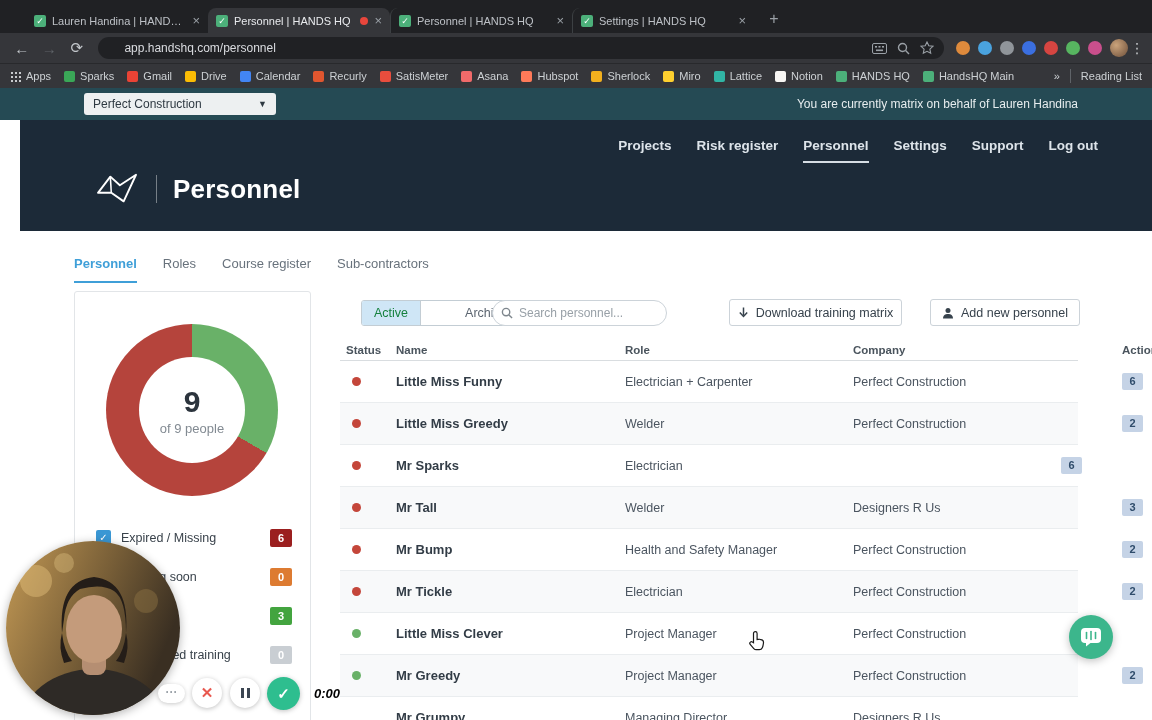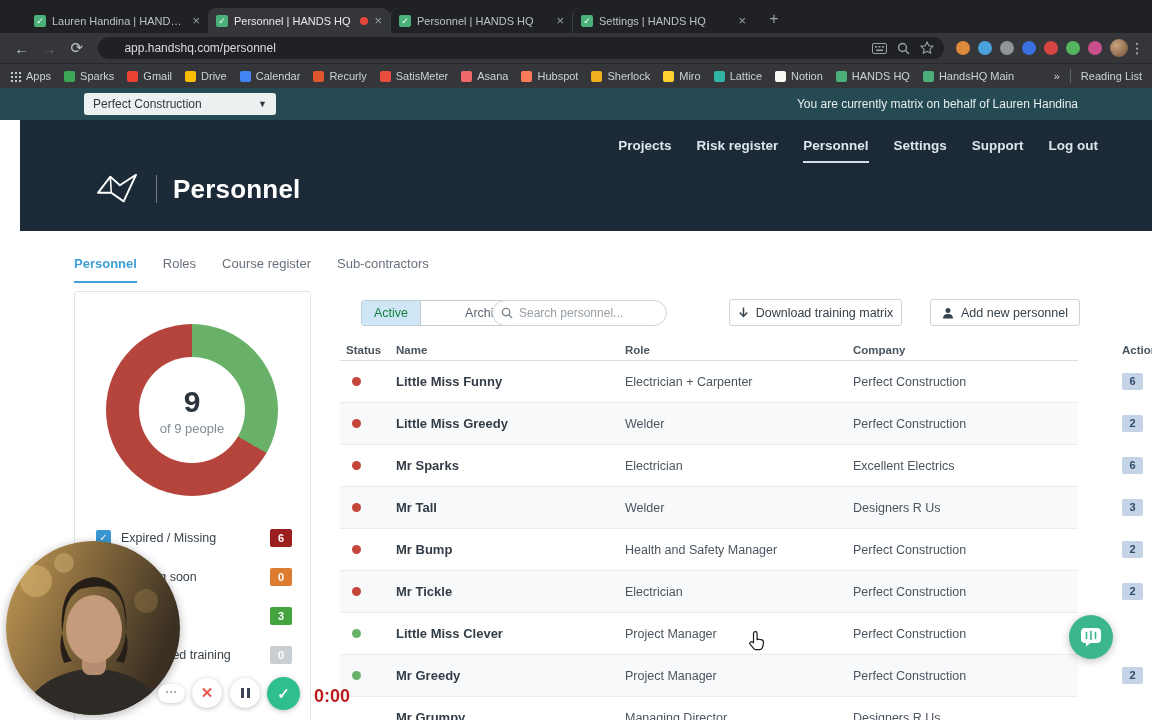--- a/index.html
+++ b/index.html
@@ -99,21 +99,21 @@
   
   .webcam { position:absolute; left:6px; top:541px; width:174px; height:174px; border-radius:50%; overflow:hidden; z-index:50; box-shadow:0 2px 10px rgba(0,0,0,.3); }
   .rec-controls { position:absolute; left:0; top:0; width:100%; height:100%; z-index:51; pointer-events:none; }
   .rec-controls > * { pointer-events:auto; position:absolute; }
   .more-pill { left:158px; top:684px; width:27px; height:19px; border-radius:10px; background:#fff; box-shadow:0 1px 4px rgba(0,0,0,.22); color:#9aa1a8; font-size:12px; font-weight:700; text-align:center; line-height:16px; }
   .ctl { border-radius:50%; background:#fff; box-shadow:0 1px 5px rgba(0,0,0,.25); display:flex; align-items:center; justify-content:center; }
   .ctl-stop { left:192px; top:678px; width:30px; height:30px; color:#e8584f; font-size:15px; font-weight:700; }
   .ctl-pause { left:230px; top:678px; width:30px; height:30px; }
   .ctl-pause i { display:inline-block; width:3px; height:10px; background:#3c4652; margin:0 1.5px; }
   .ctl-done { left:267px; top:677px; width:33px; height:33px; background:#2ebe8f; color:#fff; font-size:15px; font-weight:700; }
-  .rec-timer { left:314px; top:686px; font-size:18px; font-weight:700; color:#b91c1c; }
+  .rec-timer { left:314px; top:686px; font-size:13px; font-weight:700; color:#000000;font-style:italic; }
   .intercom { position:absolute; left:1069px; top:615px; width:44px; height:44px; border-radius:50%; background:#3cb68c; box-shadow:0 2px 8px rgba(0,0,0,.25); display:flex; align-items:center; justify-content:center; z-index:40; }
   .cursor { position:absolute; left:748px; top:630px; z-index:60; pointer-events:none; }
 </style>
 </head>
 <body>
 
 <div class="screen">
 
   <div class="tabstrip">
     <div class="tabs">
@@ -373,21 +373,20 @@
           <div class="cell c-actions">
             <span class="action-badge">2</span>
           </div>
         </div>
         <div class="trow">
           <div class="cell c-status">
             <span class="dot" style="background: rgb(196, 70, 58);"></span>
           </div>
           <div class="cell c-name">Mr Sparks</div>
           <div class="cell c-role">Electrician</div>
-          <div class="cell c-company">Excellent Electrics</div>
           <div class="cell c-actions">
             <span class="action-badge">6</span>
           </div>
         </div>
         <div class="trow alt">
           <div class="cell c-status">
             <span class="dot" style="background: rgb(196, 70, 58);"></span>
           </div>
           <div class="cell c-name">Mr Tall</div>
           <div class="cell c-role">Welder</div>

